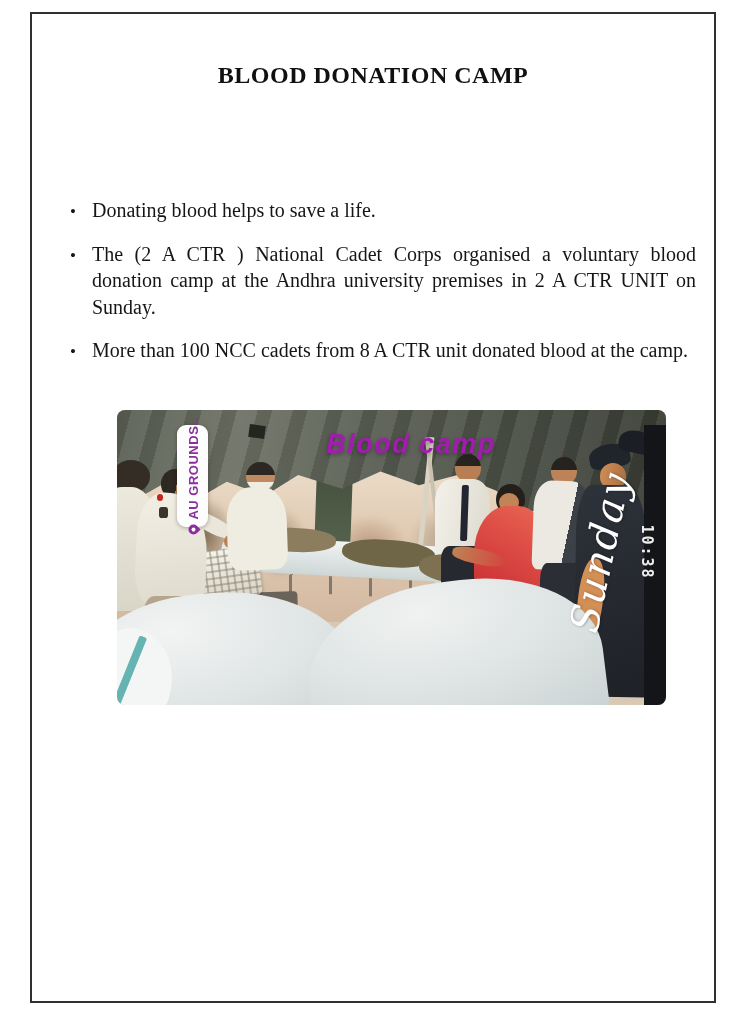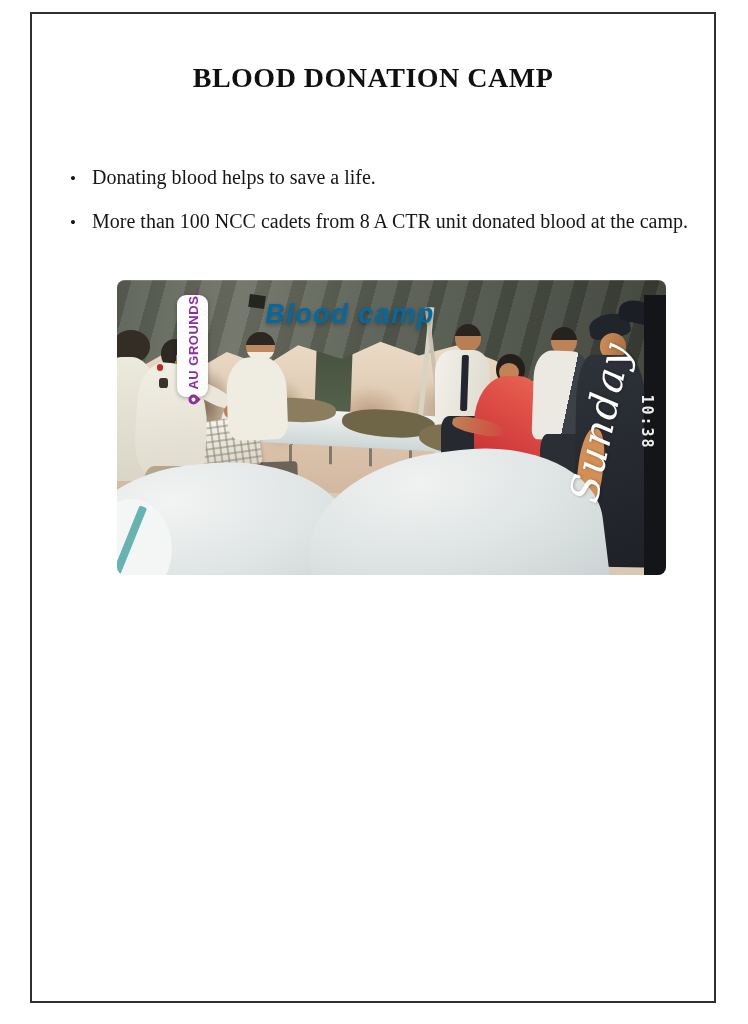--- a/index.html
+++ b/index.html
@@ -5,24 +5,24 @@
   html,body { margin:0; padding:0; }
   body {
     width:748px; height:1024px; background:#ffffff; position:relative;
     font-family:"Liberation Serif", serif; overflow:hidden;
   }
   .sheet {
     position:absolute; left:30px; top:12px; width:686px; height:991px;
     box-sizing:border-box; border:2px solid #303030; background:#fff;
   }
   .title {
-    margin:48px 10px 0; text-align:center; font-size:28px; font-weight:bold;
+    margin:48px 10px 0; text-align:center; font-size:24px; font-weight:bold;
     letter-spacing:.5px; color:#101010;
   }
-  .bullets { list-style:none; margin:70px 0 0; padding:0 18px 0 38px; }
+  .bullets { list-style:none; margin:108px 0 0; padding:0 18px 0 38px; }
   .bullets li {
     display:flex; margin-bottom:17px; font-size:20px; line-height:1.33; color:#161616;
   }
   .bullets .dot { flex:0 0 22px; }
   .bullets .dot::before { content:"•"; font-size:17px; }
   .bullets .txt { flex:1; }
   li.justify .txt { text-align:justify; }
 
   
   .photo {
@@ -109,23 +109,23 @@
 
   .ph-bed-f1 { left:-7%; top:62%; width:50%; height:58%;
     background:radial-gradient(120% 100% at 35% 20%, #f2f4f3 0%, #dfe4e4 45%, #c3cccd 100%);
     border-radius:45% 50% 12% 18%; transform:rotate(-5deg); }
   .ph-bed-f2 { left:35%; top:58%; width:54%; height:64%;
     background:radial-gradient(120% 100% at 40% 15%, #f0f2f1, #dce2e2 45%, #bfc9ca);
     border-radius:48% 45% 10% 14%; transform:rotate(-7deg); }
   .ph-corner-blob { left:-5%; top:74%; width:15%; height:34%; background:#f3f6f5; border-radius:50%; }
   .ph-teal-line { left:1.5%; top:76%; width:1.4%; height:26%; background:#66b4b2; border-radius:2px; transform:rotate(22deg); }
 
-  .ph-caption { left:27%; top:6.5%; width:42%; text-align:left;
+  .ph-caption { left:27%; top:6.5%; width:42%; text-align:right;
     font-family:"Liberation Sans",sans-serif; font-weight:bold; font-style:italic;
-    font-size:27px; color:#0369a1; letter-spacing:1.5px; text-shadow:0 2px 4px rgba(0,0,0,.35); }
+    font-size:27px; color:#a21caf; letter-spacing:1.5px; text-shadow:0 2px 4px rgba(0,0,0,.35); }
   .ph-loc { left:11%; top:5%; width:31px; height:102px; background:#fdfdfd;
     border-radius:9px; box-shadow:0 1px 4px rgba(0,0,0,.3); }
   .ph-loc-inner { left:50%; top:50%; transform:translate(-50%,-50%) rotate(-90deg);
     display:flex; align-items:center; gap:5px; white-space:nowrap;
     font-family:"Liberation Sans",sans-serif; font-weight:bold; font-size:13px;
     color:#8c2da0; letter-spacing:.5px; }
   .ph-pin { width:10px; height:10px; background:#8c2da0; border-radius:50% 50% 50% 0;
     transform:rotate(-45deg); position:relative; flex:0 0 auto; }
   .ph-pin::after { content:""; position:absolute; left:3px; top:3px; width:4px; height:4px;
     background:#fff; border-radius:50%; }
@@ -139,20 +139,24 @@
 </head>
 <body>
 
 <div class="sheet">
   <h1 class="title">BLOOD DONATION CAMP</h1>
 
   <ul class="bullets">
     <li>
       <span class="dot"></span>
       <span class="txt">Donating blood helps to save a life.</span>
+    </li>
+    <li class="justify">
+      <span class="dot"></span>
+      <span class="txt">The (2 A CTR ) National Cadet Corps organised a voluntary  blood donation camp at the Andhra university premises in 2 A CTR UNIT on Sunday.</span>
     </li>
     <li>
       <span class="dot"></span>
       <span class="txt">More than 100 NCC cadets from 8 A CTR unit donated blood at the camp.</span>
     </li>
   </ul>
 
   <div class="photo">
 
     <div class="ph-outside"></div>

